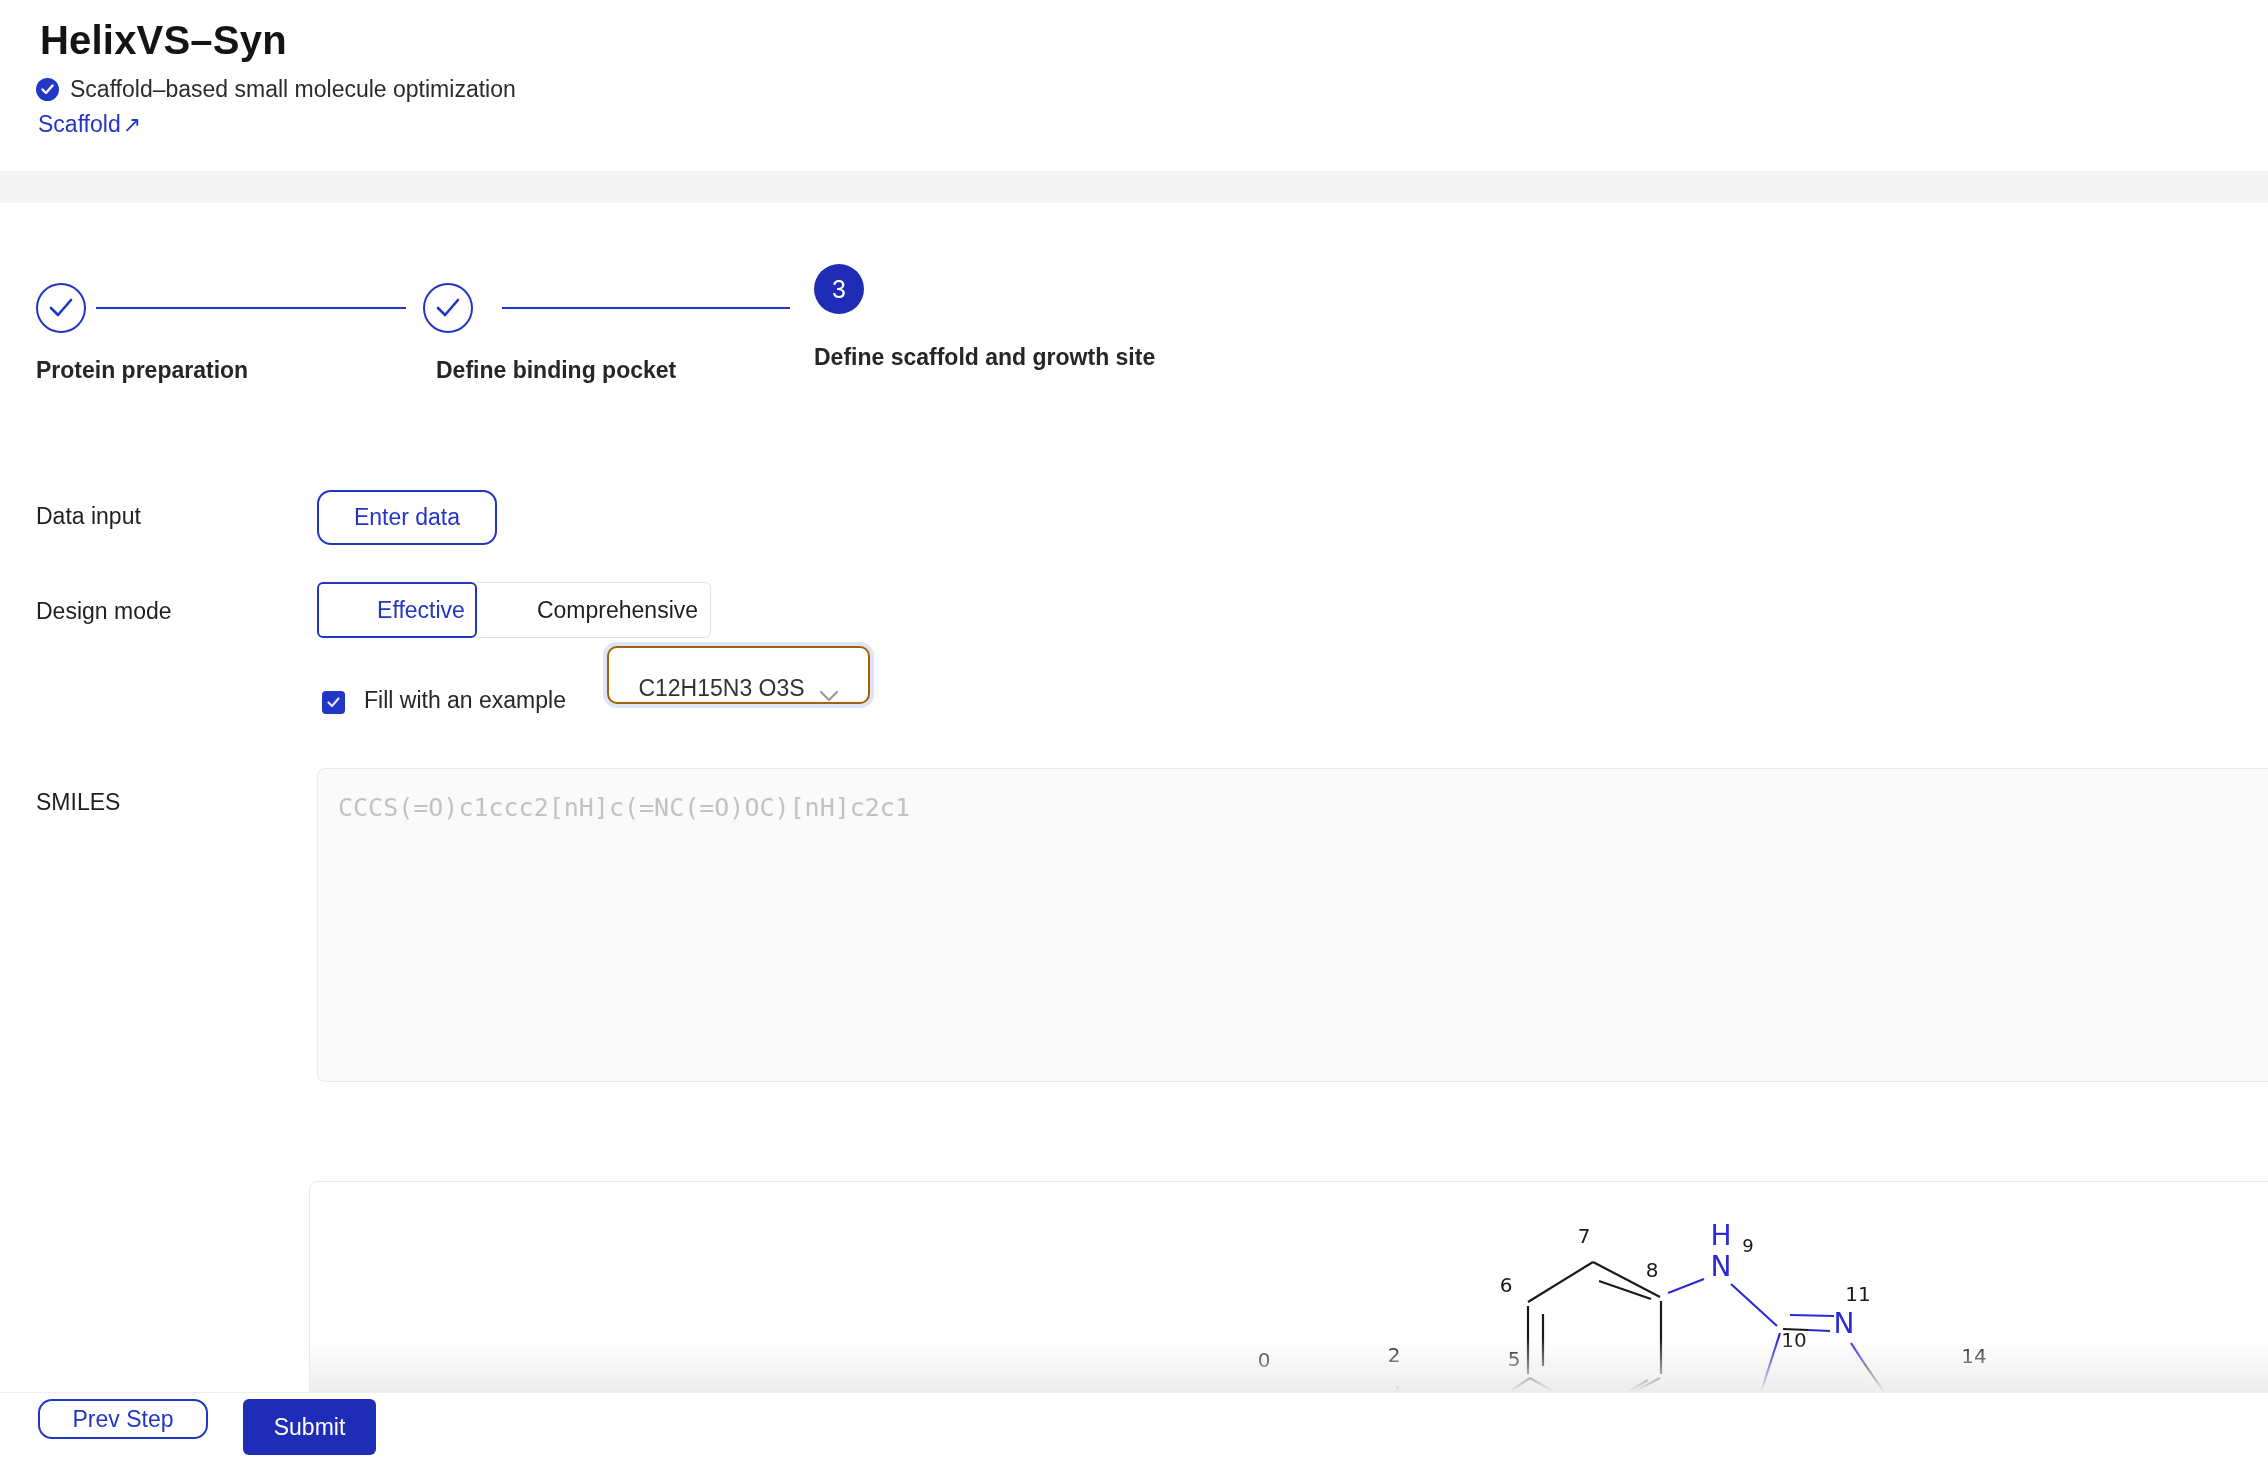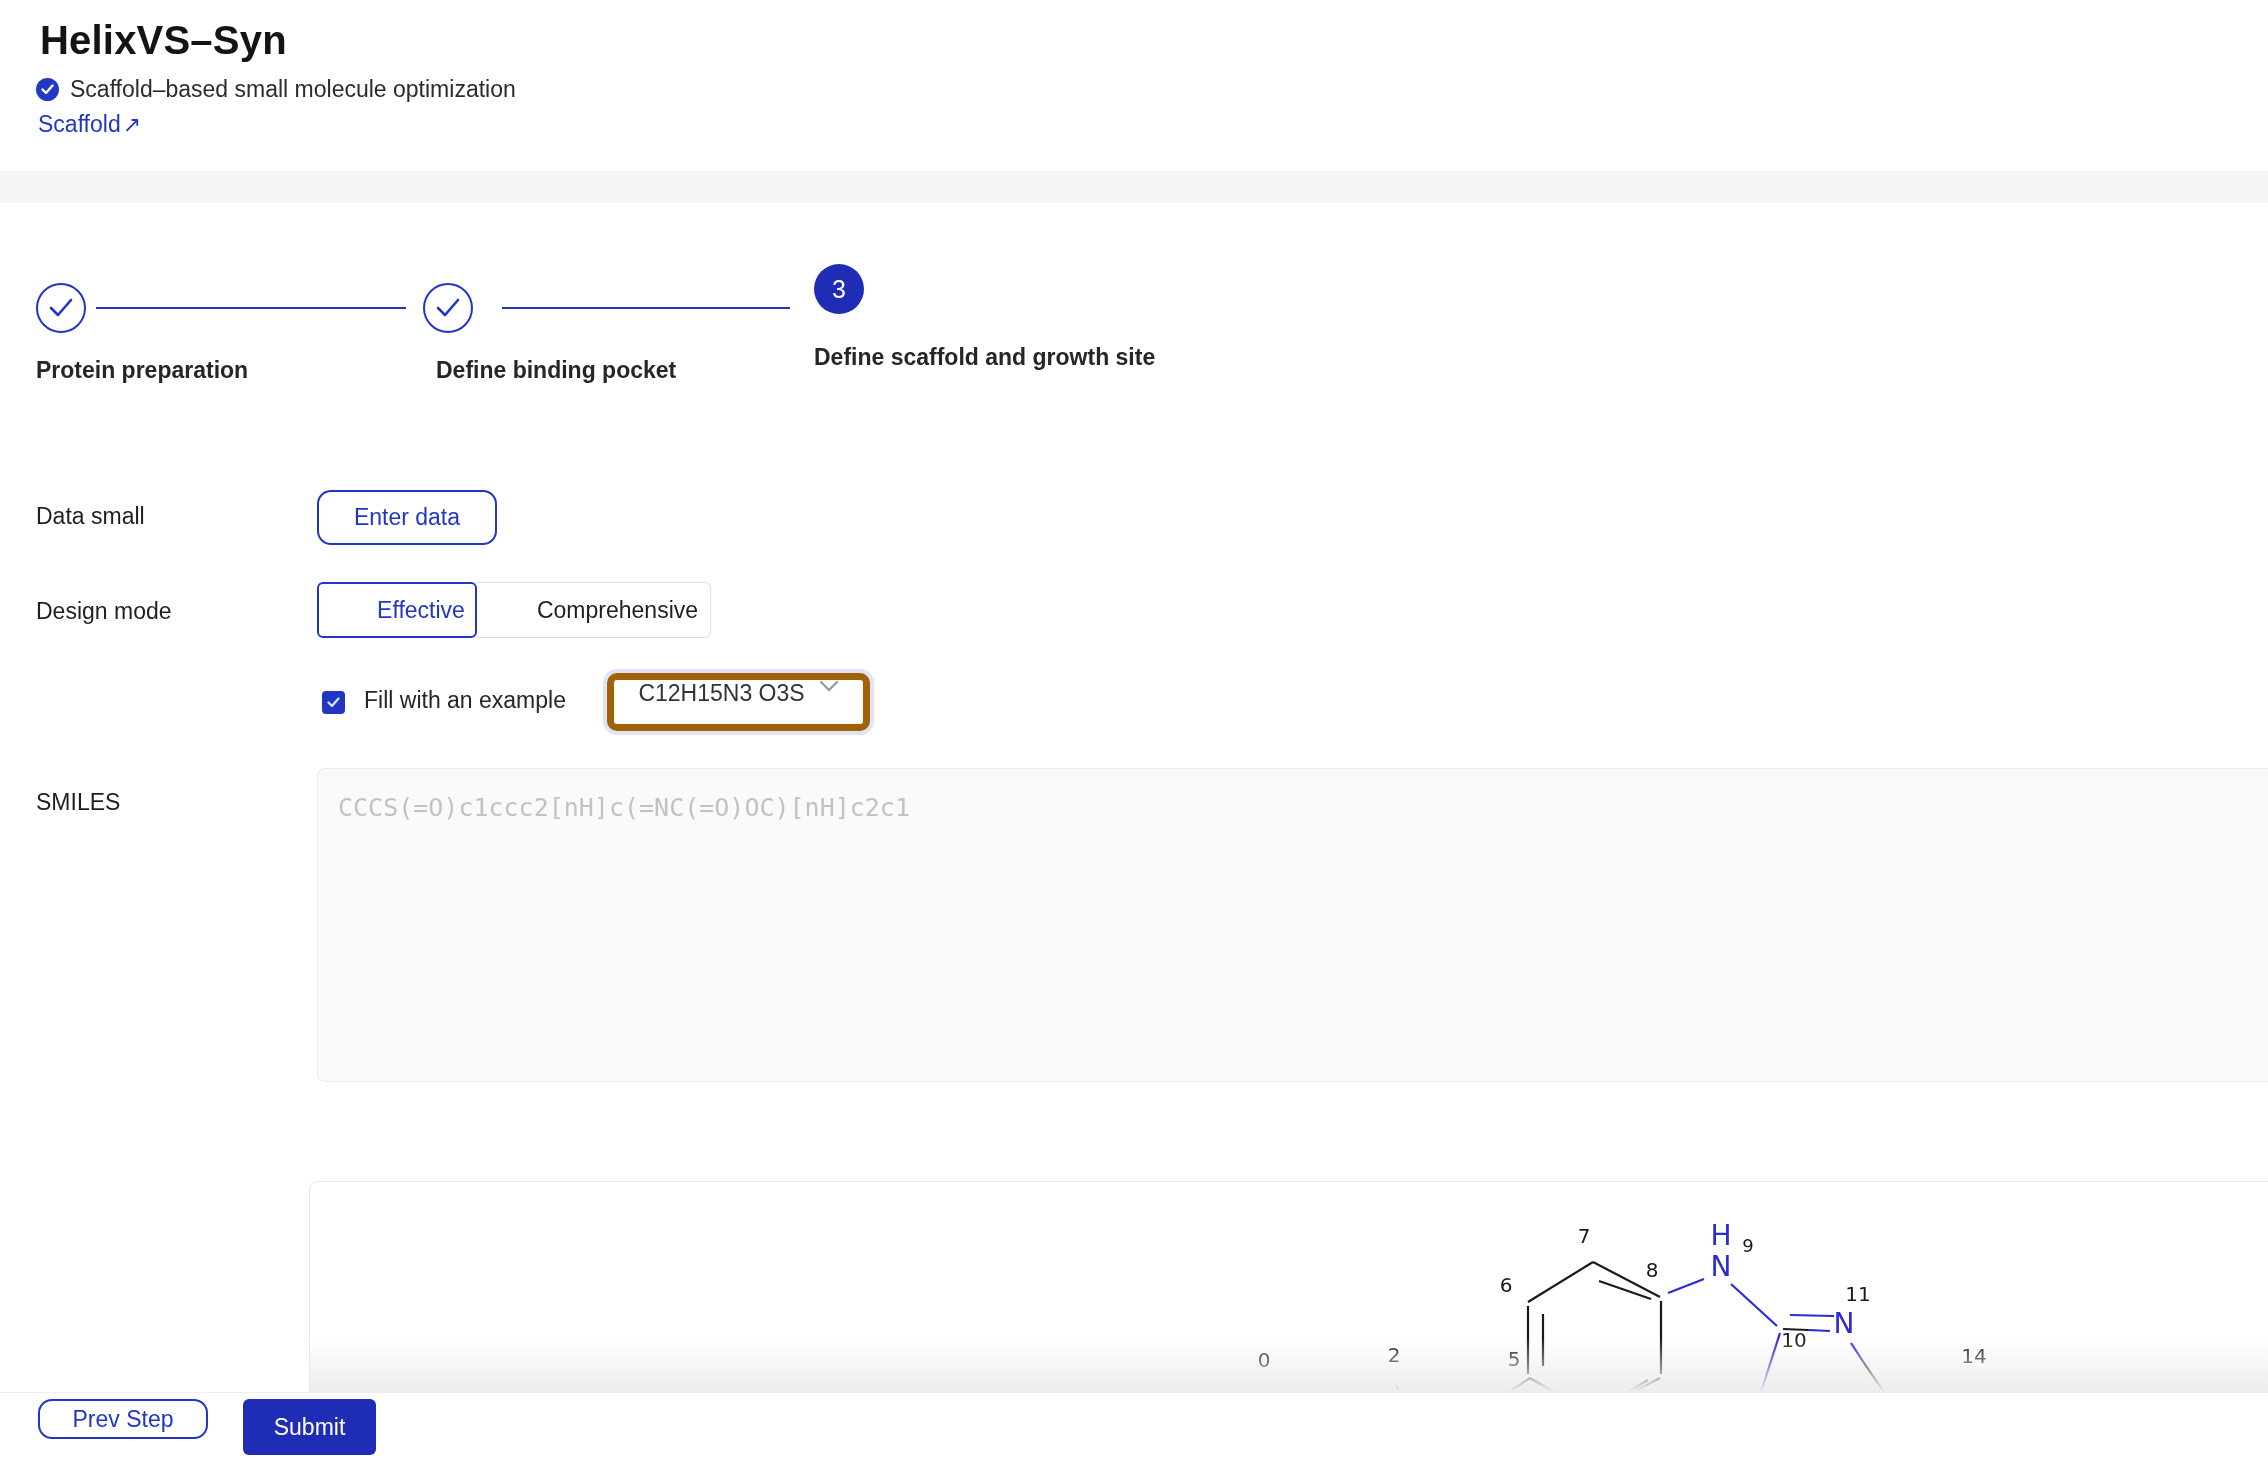--- a/index.html
+++ b/index.html
@@ -44,23 +44,23 @@
 
   .segmented { left:317px; top:582px; height:56px; display:flex; }
   .seg-item { height:56px; display:flex; align-items:center; justify-content:center; font-size:23px; cursor:pointer; background:#fff;padding-left:48px; }
   .seg-selected { width:160px; border:2px solid #2136c4; color:#2136c4; border-radius:6px; z-index:2; }
   .seg-normal { width:234px; border:1px solid #e0e0e0; border-left:none; color:#1f1f1f; border-radius:0 6px 6px 0; }
 
   .checkbox-row { left:322px; top:687px; display:flex; align-items:flex-end; }
   .checkbox { width:23px; height:23px; border-radius:4px; background:#2136c4; display:flex; align-items:center; justify-content:center; cursor:pointer; }
   .checkbox-label { font-size:23px; color:#262626; margin-left:19px; }
 
-  .dropdown { left:607px; top:673px; width:263px; height:58px; background:#fff;
-              border:7px solid #a16207; border-radius:10px; box-shadow:0 0 0 4px rgba(64,83,214,.16);
-              display:flex; align-items:flex-start; justify-content:center; gap:14px; cursor:pointer; }
+  .dropdown { left:607px; top:646px; width:263px; height:58px; background:#fff;
+              border:2px solid #a16207; border-radius:10px; box-shadow:0 0 0 4px rgba(64,83,214,.16);
+              display:flex; align-items:flex-end; justify-content:center; gap:14px; cursor:pointer; }
   .dropdown-value { font-size:23px; color:#333; }
 
   .smiles-area { left:317px; top:768px; width:1960px; height:314px; background:#fafafa;
                  border:1px solid #ebebeb; border-radius:8px; resize:none; outline:none;
                  font-family:"DejaVu Sans Mono", monospace; font-size:25px; color:#555;
                  padding:24px 20px; }
   .smiles-area::placeholder { color:#c2c2c2; }
 
   .mol-panel { left:309px; top:1181px; width:1970px; height:300px; background:#fff;
                border:1px solid #e8e8e8; border-radius:8px; }
@@ -108,21 +108,21 @@
     </svg>
 </div>
 <div class="abs step-line l2"></div>
 <div class="abs step-circle filled">
   <span>3</span>
 </div>
 <div class="abs step-label s1">Protein preparation</div>
 <div class="abs step-label s2">Define binding pocket</div>
 <div class="abs step-label s3">Define scaffold and growth site</div>
 
-<div class="abs form-label lbl-data-input">Data small</div>
+<div class="abs form-label lbl-data-input">Data input</div>
 <div class="abs btn-outline enter-data">Enter data</div>
 
 <div class="abs form-label lbl-design-mode">Design mode</div>
 <div class="abs segmented">
   <div class="seg-item seg-selected">Effective</div>
   <div class="seg-item seg-normal">Comprehensive</div>
 </div>
 
 <div class="abs checkbox-row">
   <span class="checkbox">

